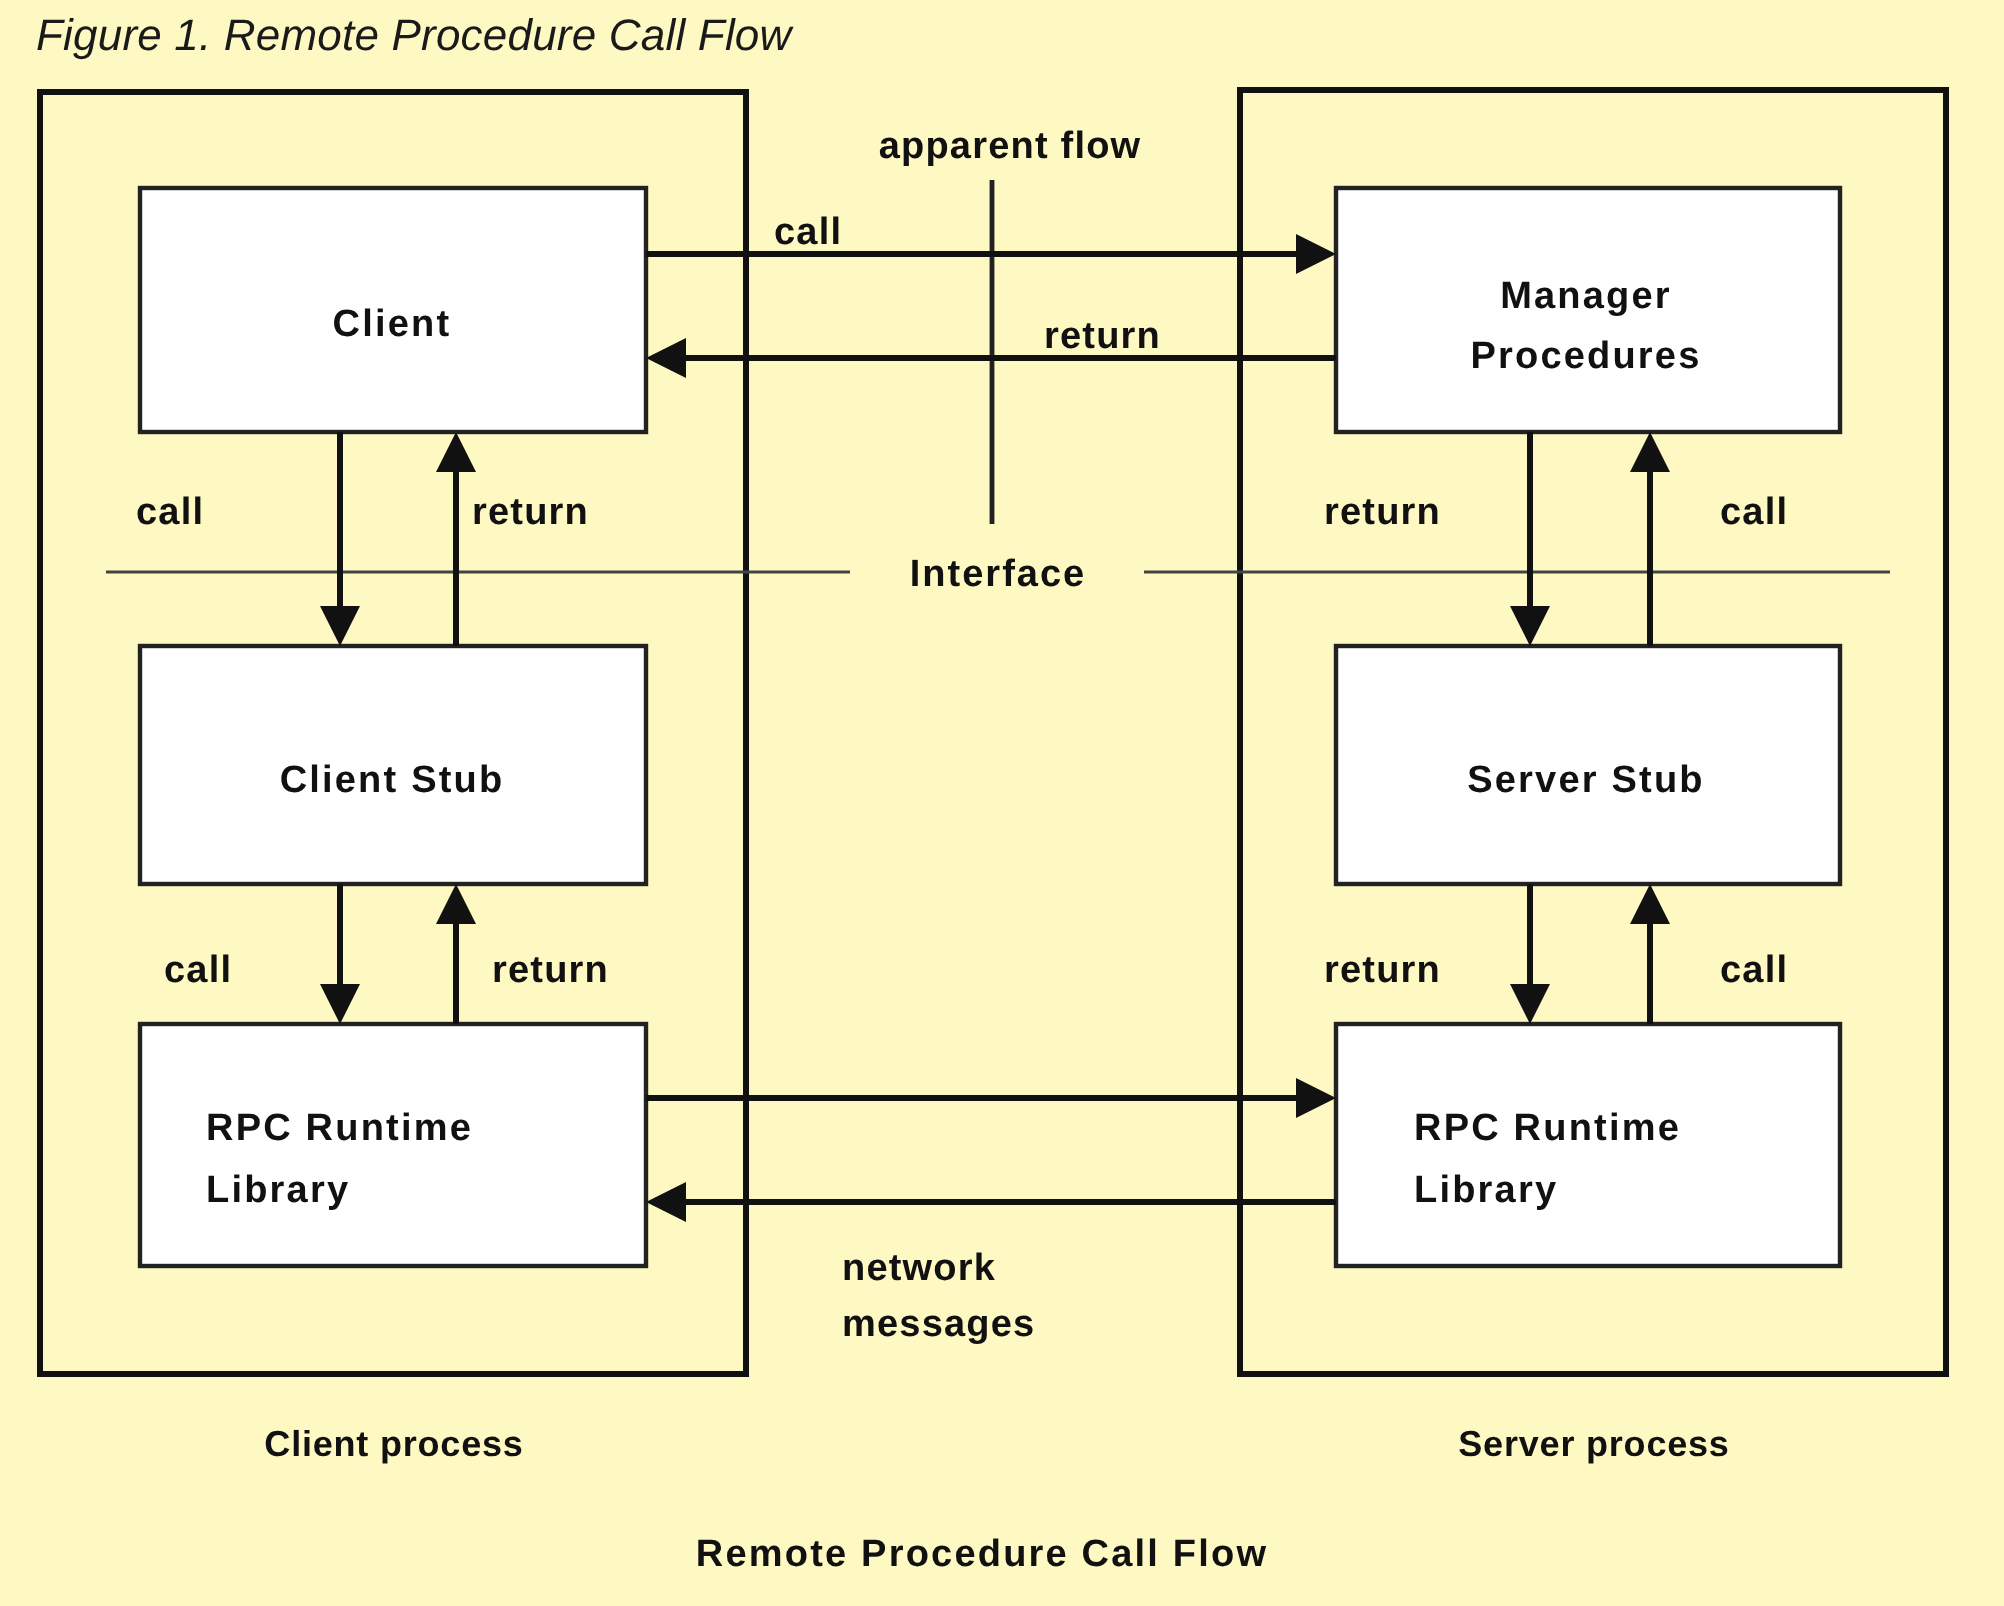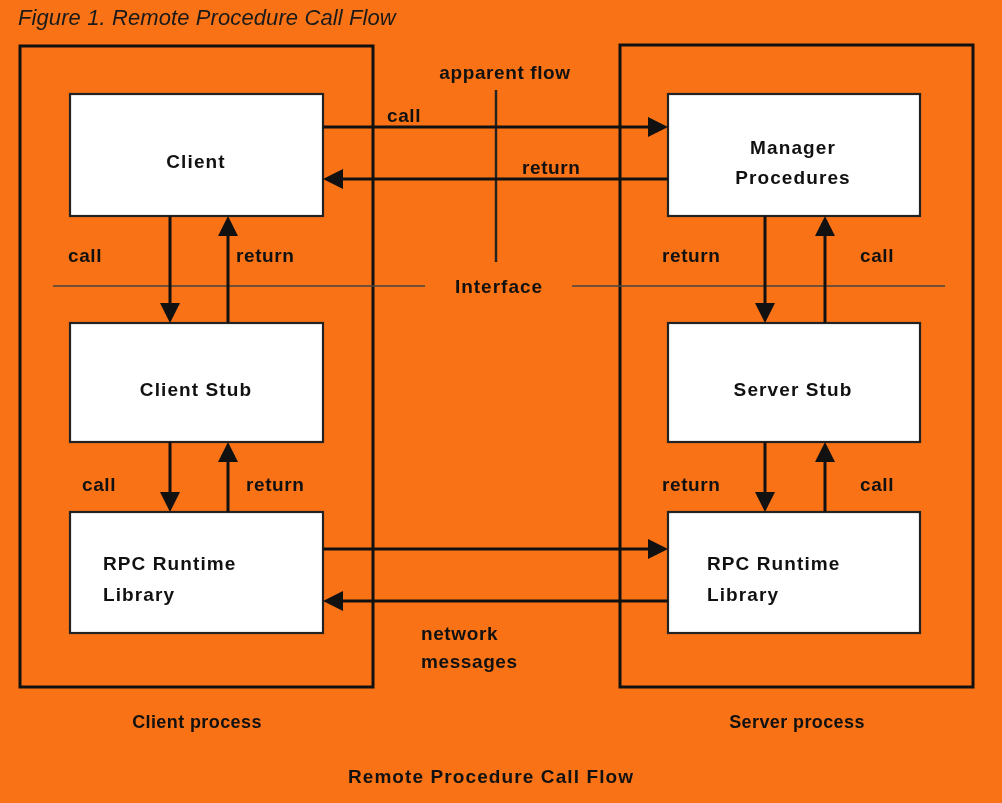--- a/index.html
+++ b/index.html
@@ -10,21 +10,21 @@
   body {
     width: 1002px;
     height: 803px;
     font-family: "Liberation Sans", sans-serif;
     overflow: hidden;
   }
   #figure-root {
     position: relative;
     width: 1002px;
     height: 803px;
-    background: #f97316;
+    background: #fef9c3;
   }
   .fig-title {
     position: absolute;
     left: 18px;
     top: 5px;
     font-family: "Liberation Sans", sans-serif;
     font-style: italic;
     font-size: 22px;
     color: #1a1a1a;
     letter-spacing: 0.1px;

